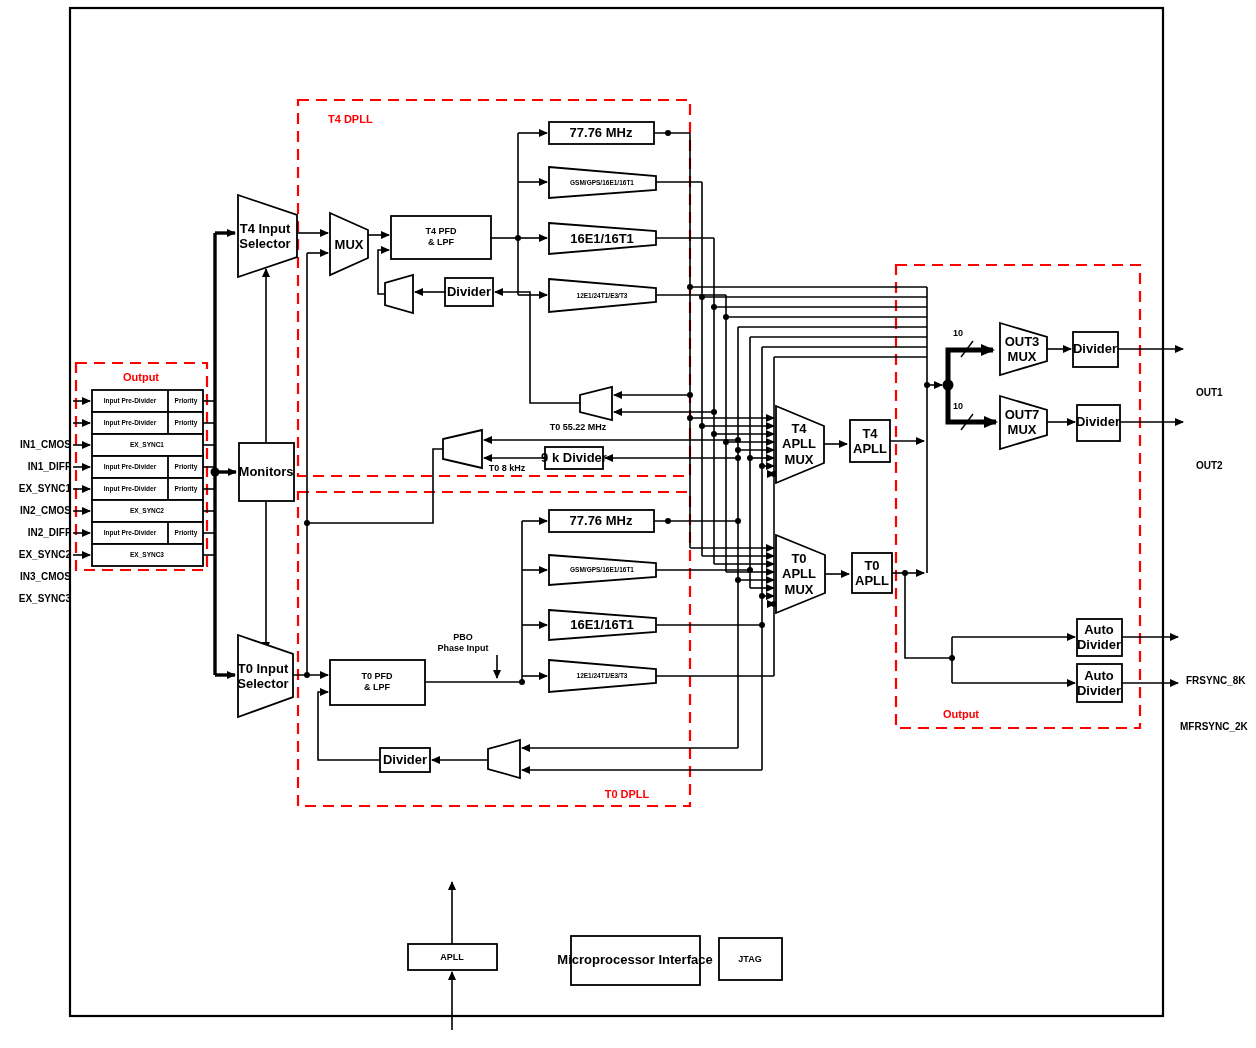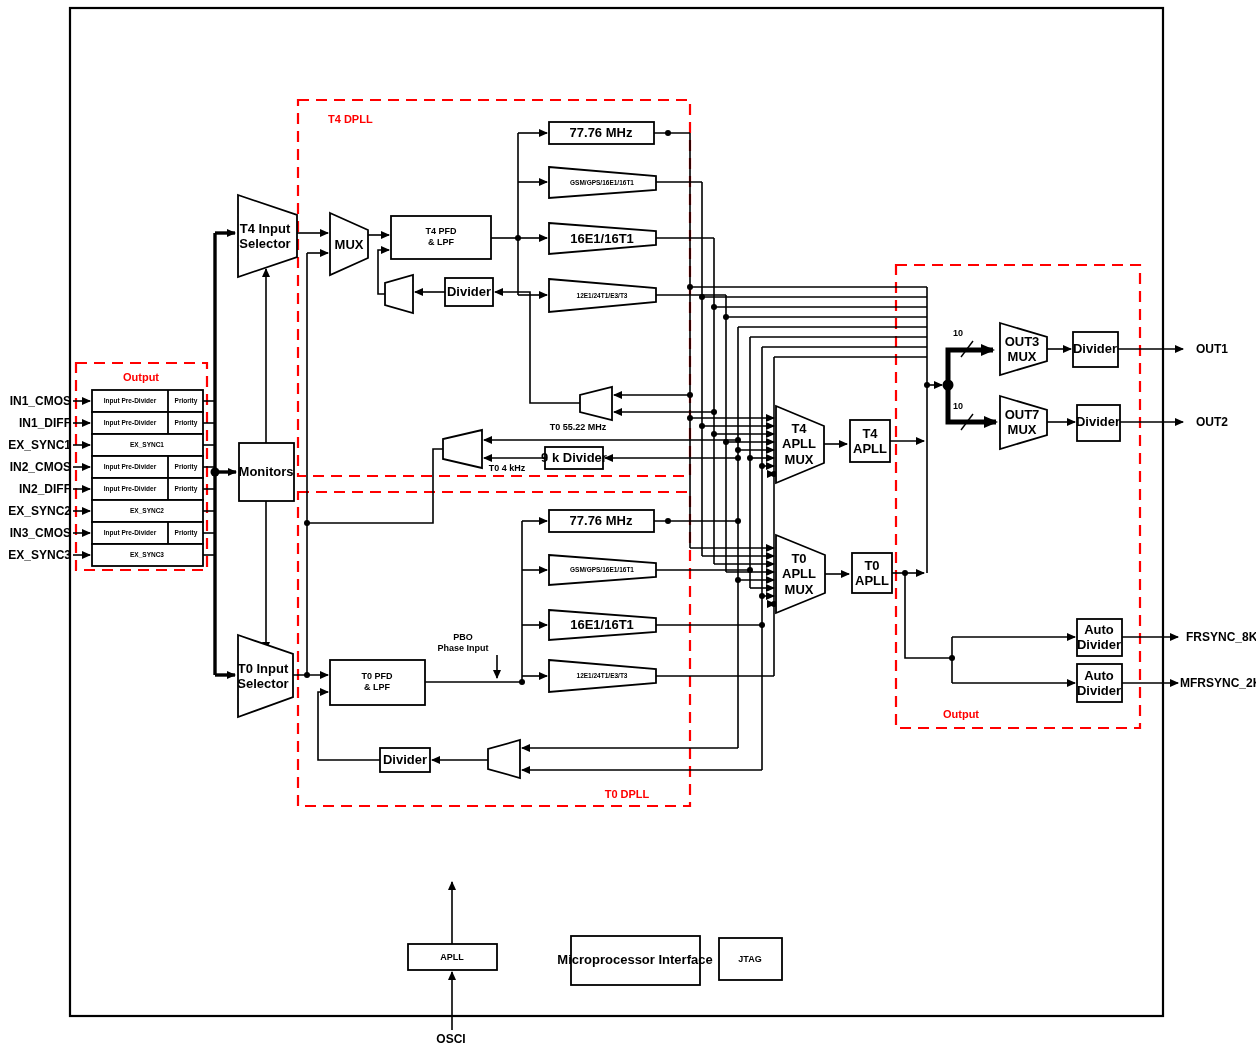--- a/index.html
+++ b/index.html
@@ -3,21 +3,21 @@
 <meta charset="utf-8">
 <style>
   html,body{margin:0;padding:0;background:#fff;}
   #stage{position:relative;width:1256px;height:1048px;background:#fff;
          font-family:"Liberation Sans",sans-serif;color:#000;overflow:hidden;}
   #wires{position:absolute;left:0;top:0;}
   .lbl{position:absolute;transform:translate(-50%,-50%);font-size:9px;font-weight:bold;
        white-space:pre-line;text-align:center;line-height:1.18;color:#000;}
   .r{transform:translate(-100%,-50%);text-align:center;padding-left:33px;}
   .l{transform:translate(0,-50%);text-align:left;}
-  .pin{font-size:12px;}
+  .pin{font-size:10px;margin-top:44px;}
   .red{color:#f00;font-size:11px;}
   .xs{font-size:6.5px;}
   .s{font-size:13px;}
   .w{font-size:9px;}
 </style>
 </head>
 <body>
 
 <div id="stage">
 
@@ -337,21 +337,21 @@
 <div class="lbl s" style="left:349px;top:245px">MUX</div>
 <div class="lbl" style="left:441px;top:237px">T4 PFD
 &amp; LPF</div>
 <div class="lbl s" style="left:469px;top:292px">Divider</div>
 <div class="lbl s" style="left:601px;top:133px">77.76 MHz</div>
 <div class="lbl xs" style="left:602px;top:183px">GSM/GPS/16E1/16T1</div>
 <div class="lbl s" style="left:602px;top:239px">16E1/16T1</div>
 <div class="lbl xs" style="left:602px;top:296px">12E1/24T1/E3/T3</div>
 <div class="lbl w" style="left:578px;top:427px">T0 55.22 MHz</div>
 <div class="lbl s" style="left:574px;top:458px">9 k Divider</div>
-<div class="lbl w" style="left:507px;top:468px">T0 4 kHz</div>
+<div class="lbl w" style="left:507px;top:468px">T0 8 kHz</div>
 <div class="lbl" style="left:377px;top:682px">T0 PFD
 &amp; LPF</div>
 <div class="lbl w" style="left:463px;top:643px">PBO
 Phase Input</div>
 <div class="lbl s" style="left:601px;top:521px">77.76 MHz</div>
 <div class="lbl xs" style="left:602px;top:570px">GSM/GPS/16E1/16T1</div>
 <div class="lbl s" style="left:602px;top:625px">16E1/16T1</div>
 <div class="lbl xs" style="left:602px;top:676px">12E1/24T1/E3/T3</div>
 <div class="lbl s" style="left:405px;top:760px">Divider</div>
 <div class="lbl s" style="left:799px;top:444px">T4

